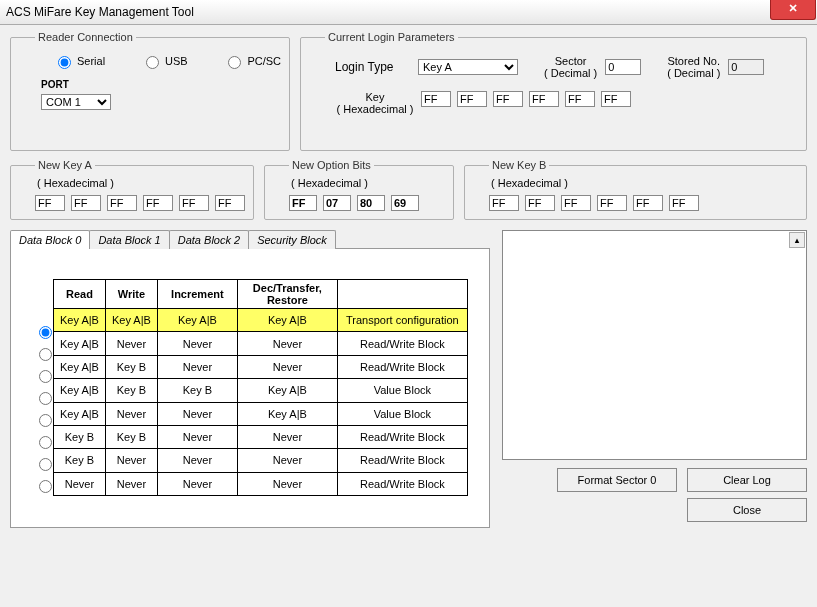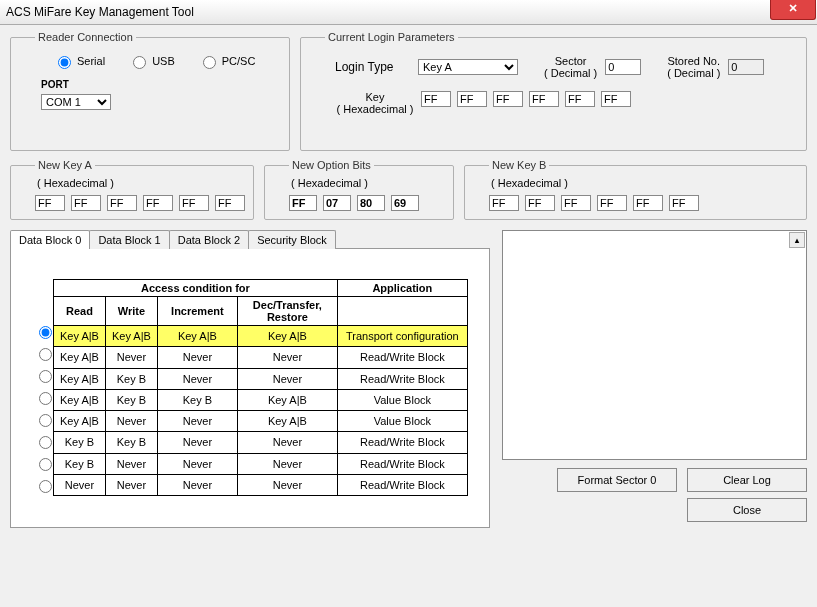--- a/index.html
+++ b/index.html
@@ -6,21 +6,21 @@
   body { margin:0; background:#f0f0f0; width:817px; height:607px; overflow:hidden; font-size:11px; color:#000; }
   .titlebar { height:25px; background:linear-gradient(#fff,#e8e8e8); border-bottom:1px solid #aaa; display:flex; align-items:center; padding:0 6px; position:relative;}
   .titlebar .t { font-size:12px; }
   .close-btn { position:absolute; right:1px; top:0; width:46px; height:20px; background:#e04343; border:1px solid #a02020; border-top:none; border-radius:0 0 3px 3px; color:#fff; text-align:center; line-height:17px; font-weight:bold; cursor:pointer;}
   .content { padding:6px 10px 6px 10px; }
   fieldset { border:1px solid #b0b0b0; border-radius:2px; margin:0; padding:4px 8px 8px 24px; position:relative; }
   legend { font-size:11px; padding:0 3px; color:#333; }
   .row1 { display:flex; gap:10px; margin-bottom:8px;}
   .reader-conn { width:280px; height:120px;}
   .login-params { flex:1; height:120px;}
-  .radio-row { display:flex; align-items:center; gap:23px; margin:6px 0 10px 18px;}
+  .radio-row { display:flex; align-items:center; gap:12px; margin:6px 0 10px 18px;justify-content:space-between;}
   .radio-item { display:flex; align-items:center; gap:3px; }
   .radio-item label { font-size:11px;}
   .port-baud { display:flex; gap:40px; margin-left:6px;}
   .pb-col .hdr { font-weight:bold; font-size:10px; margin-bottom:4px;}
   select { font-size:11px; border:1px solid #888; background:#fff;}
   select.port{width:70px;} select.baud{width:70px;}
   .login-row1 { display:flex; align-items:center; gap:8px; margin:8px 0 12px 10px;}
   .login-row1 .lbl { font-size:12px; width:75px;}
   .login-type-sel { width:100px;}
   .sector-box, .stored-box { display:flex; flex-direction:column; align-items:center; font-size:11px; margin-left:18px;}
@@ -30,21 +30,21 @@
   .key-row .klbl { text-align:center; width:80px; font-size:11px; line-height:12px;}
   .hex-in { width:30px; border:1px solid #888; padding:1px 2px; font-size:11px; text-align:left;}
   .row2 { display:flex; gap:10px; margin-bottom:10px;}
   .nkA{width:228px;} .nob{width:190px;} .nkB{flex:1;}
   .hex-label { font-size:11px; margin:2px 0 6px 2px;}
   .hex-group { display:flex; gap:6px; }
   .hex-group .hex-in { }
   .nob .hex-in { font-weight:bold; width:28px;}
   .bottom { display:flex; gap:12px;}
   .left-pane { width:480px;}
-  .tabs { display:flex; }
+  .tabs { display:flex;font-style:italic; }
   .tab { border:1px solid #999; border-bottom:none; padding:3px 8px; background:#f0f0f0; font-size:11px; margin-right:-1px; cursor:pointer; border-radius:2px 2px 0 0;}
   .tab.active { background:#fff; position:relative; z-index:2;}
   .tab-panel { border:1px solid #999; background:#fff; padding:30px 10px 14px 10px; margin-top:-1px; height:280px;}
   .acc-wrap { margin-left:14px; }
   table.acc { border-collapse:collapse; }
   table.acc th, table.acc td { border:1px solid #000; font-size:11px; padding:2px 6px; text-align:center;}
   table.acc th { font-weight:bold; background:#fff;}
   table.acc .grp-hdr th { font-weight:bold;}
   tr.hl td { background:#ffff66;}
   .right-pane { flex:1; display:flex; flex-direction:column;}
@@ -191,24 +191,20 @@
                 </div>
                 <div class="rc">
                   <input type="radio" name="accsel" style="">
                 </div>
                 <div class="rc">
                   <input type="radio" name="accsel" style="">
                 </div>
               </div>
           <table class="acc">
             <thead>
-              <tr class="grp-hdr">
-                <th colspan="4">Access condition for</th>
-                <th>Application</th>
-              </tr>
               <tr>
                 <th>Read</th>
                 <th>Write</th>
                 <th style="width:80px">Increment</th>
                 <th style="width:100px">Dec/Transfer, Restore</th>
                 <th style="width:130px"></th>
               </tr>
             </thead>
             <tbody id="acc-body">
                   <tr class="hl">

